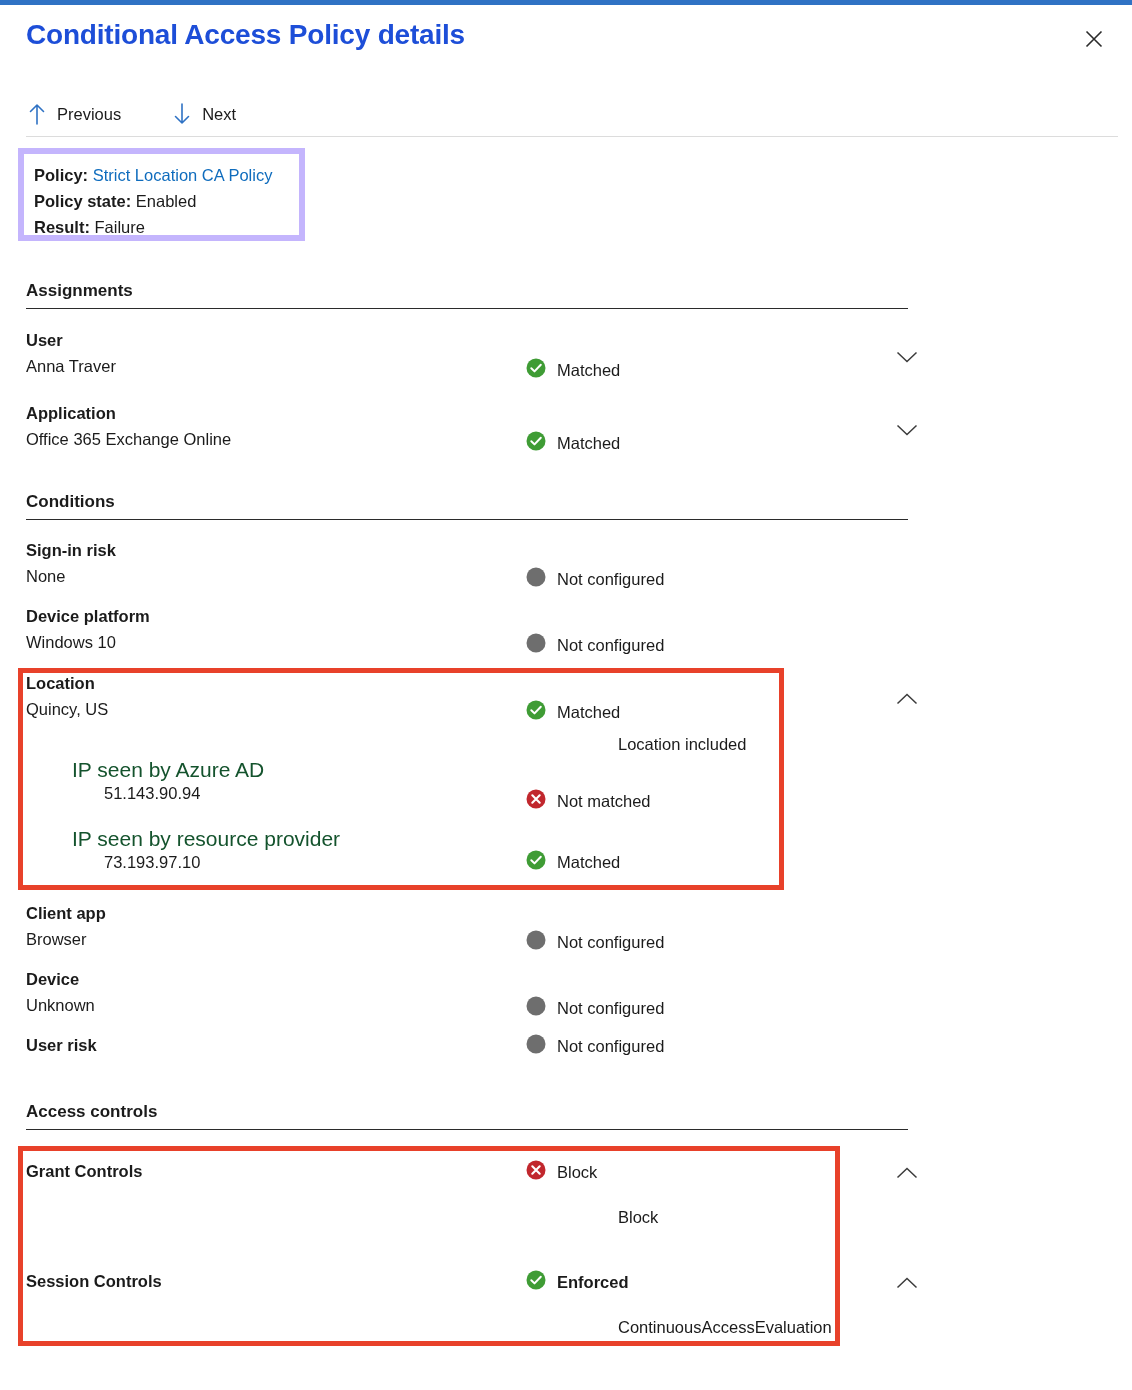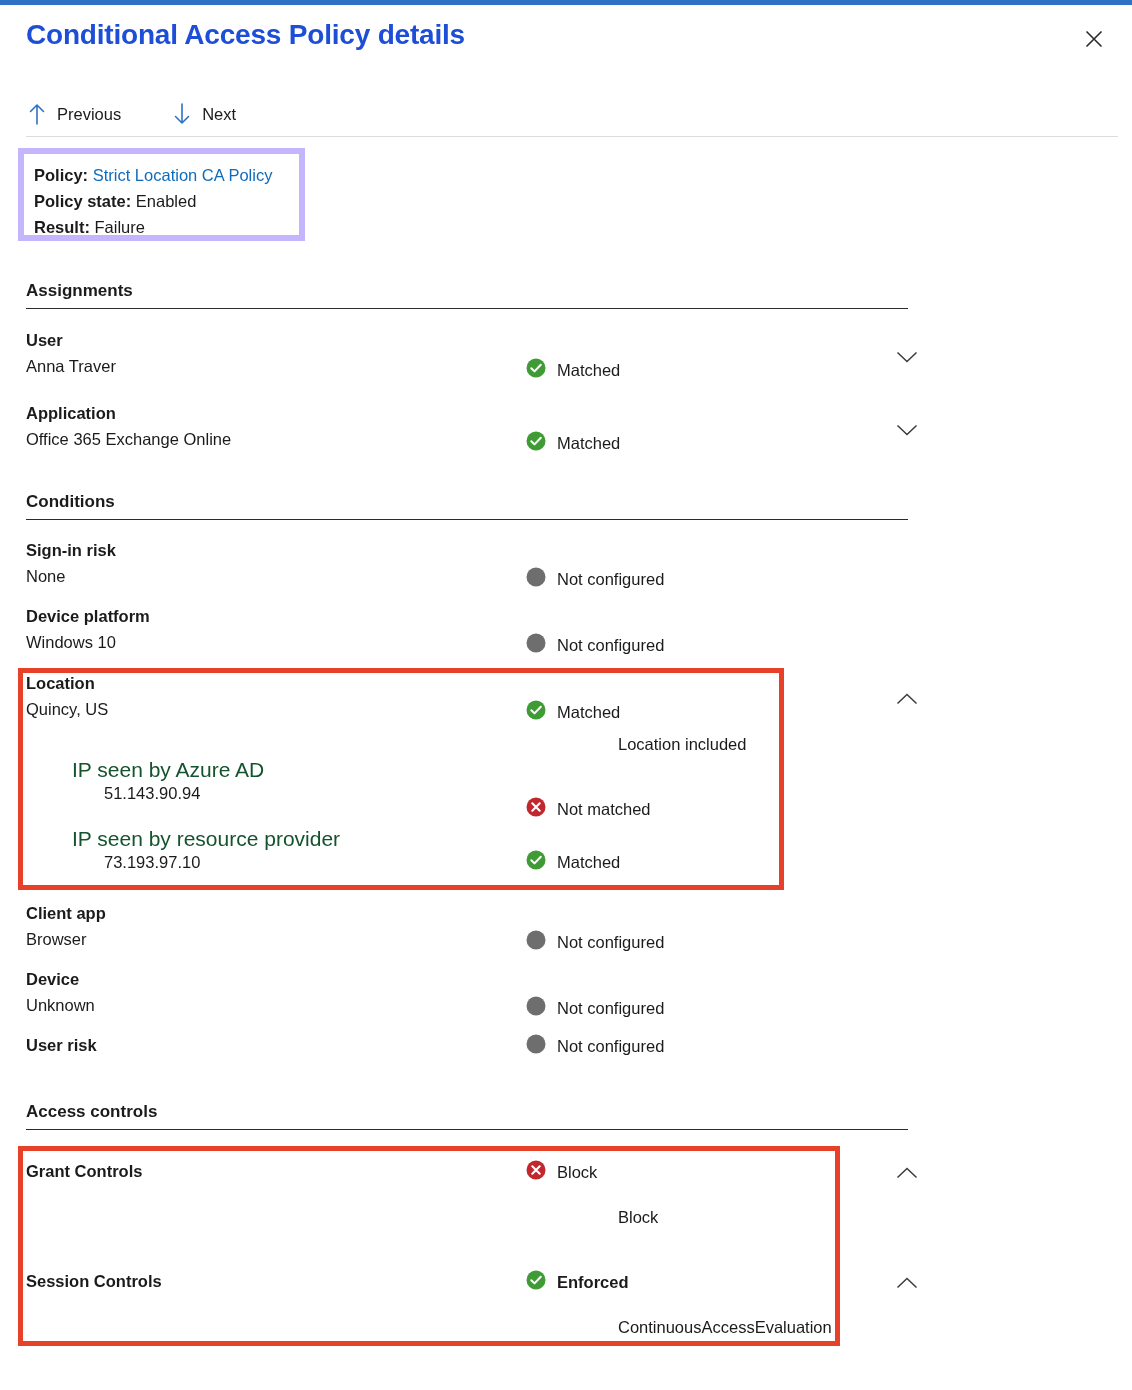--- a/index.html
+++ b/index.html
@@ -380,21 +380,21 @@
             <circle cx="10" cy="10" r="9.5" fill="#3f9c35"></circle>
             <path d="M5.3 10.3 L8.5 13.4 L14.8 6.7" stroke="#ffffff" stroke-width="2" fill="none" stroke-linecap="round" stroke-linejoin="round"></path>
           </svg>
       </span>
       <span class="st-text">Matched</span>
     </span>
     <span class="row-detail" style="top:61px;">Location included</span>
 
     <span class="row-sub-label" style="top:84px;">IP seen by Azure AD</span>
     <span class="row-sub-value" style="top:110px;">51.143.90.94</span>
-    <span class="row-status" style="top:123px;text-align:right;">
+    <span class="row-status" style="top:115px;text-align:right;">
       <span class="ico">
         <svg width="20" height="20" viewBox="0 0 20 20">
             <circle cx="10" cy="10" r="9.5" fill="#c1272d"></circle>
             <path d="M6.3 6.3 L13.7 13.7 M13.7 6.3 L6.3 13.7" stroke="#ffffff" stroke-width="2.1" fill="none" stroke-linecap="round"></path>
           </svg>
       </span>
       <span class="st-text">Not matched</span>
     </span>
 
     <span class="row-sub-label" style="top:153px;">IP seen by resource provider</span>

